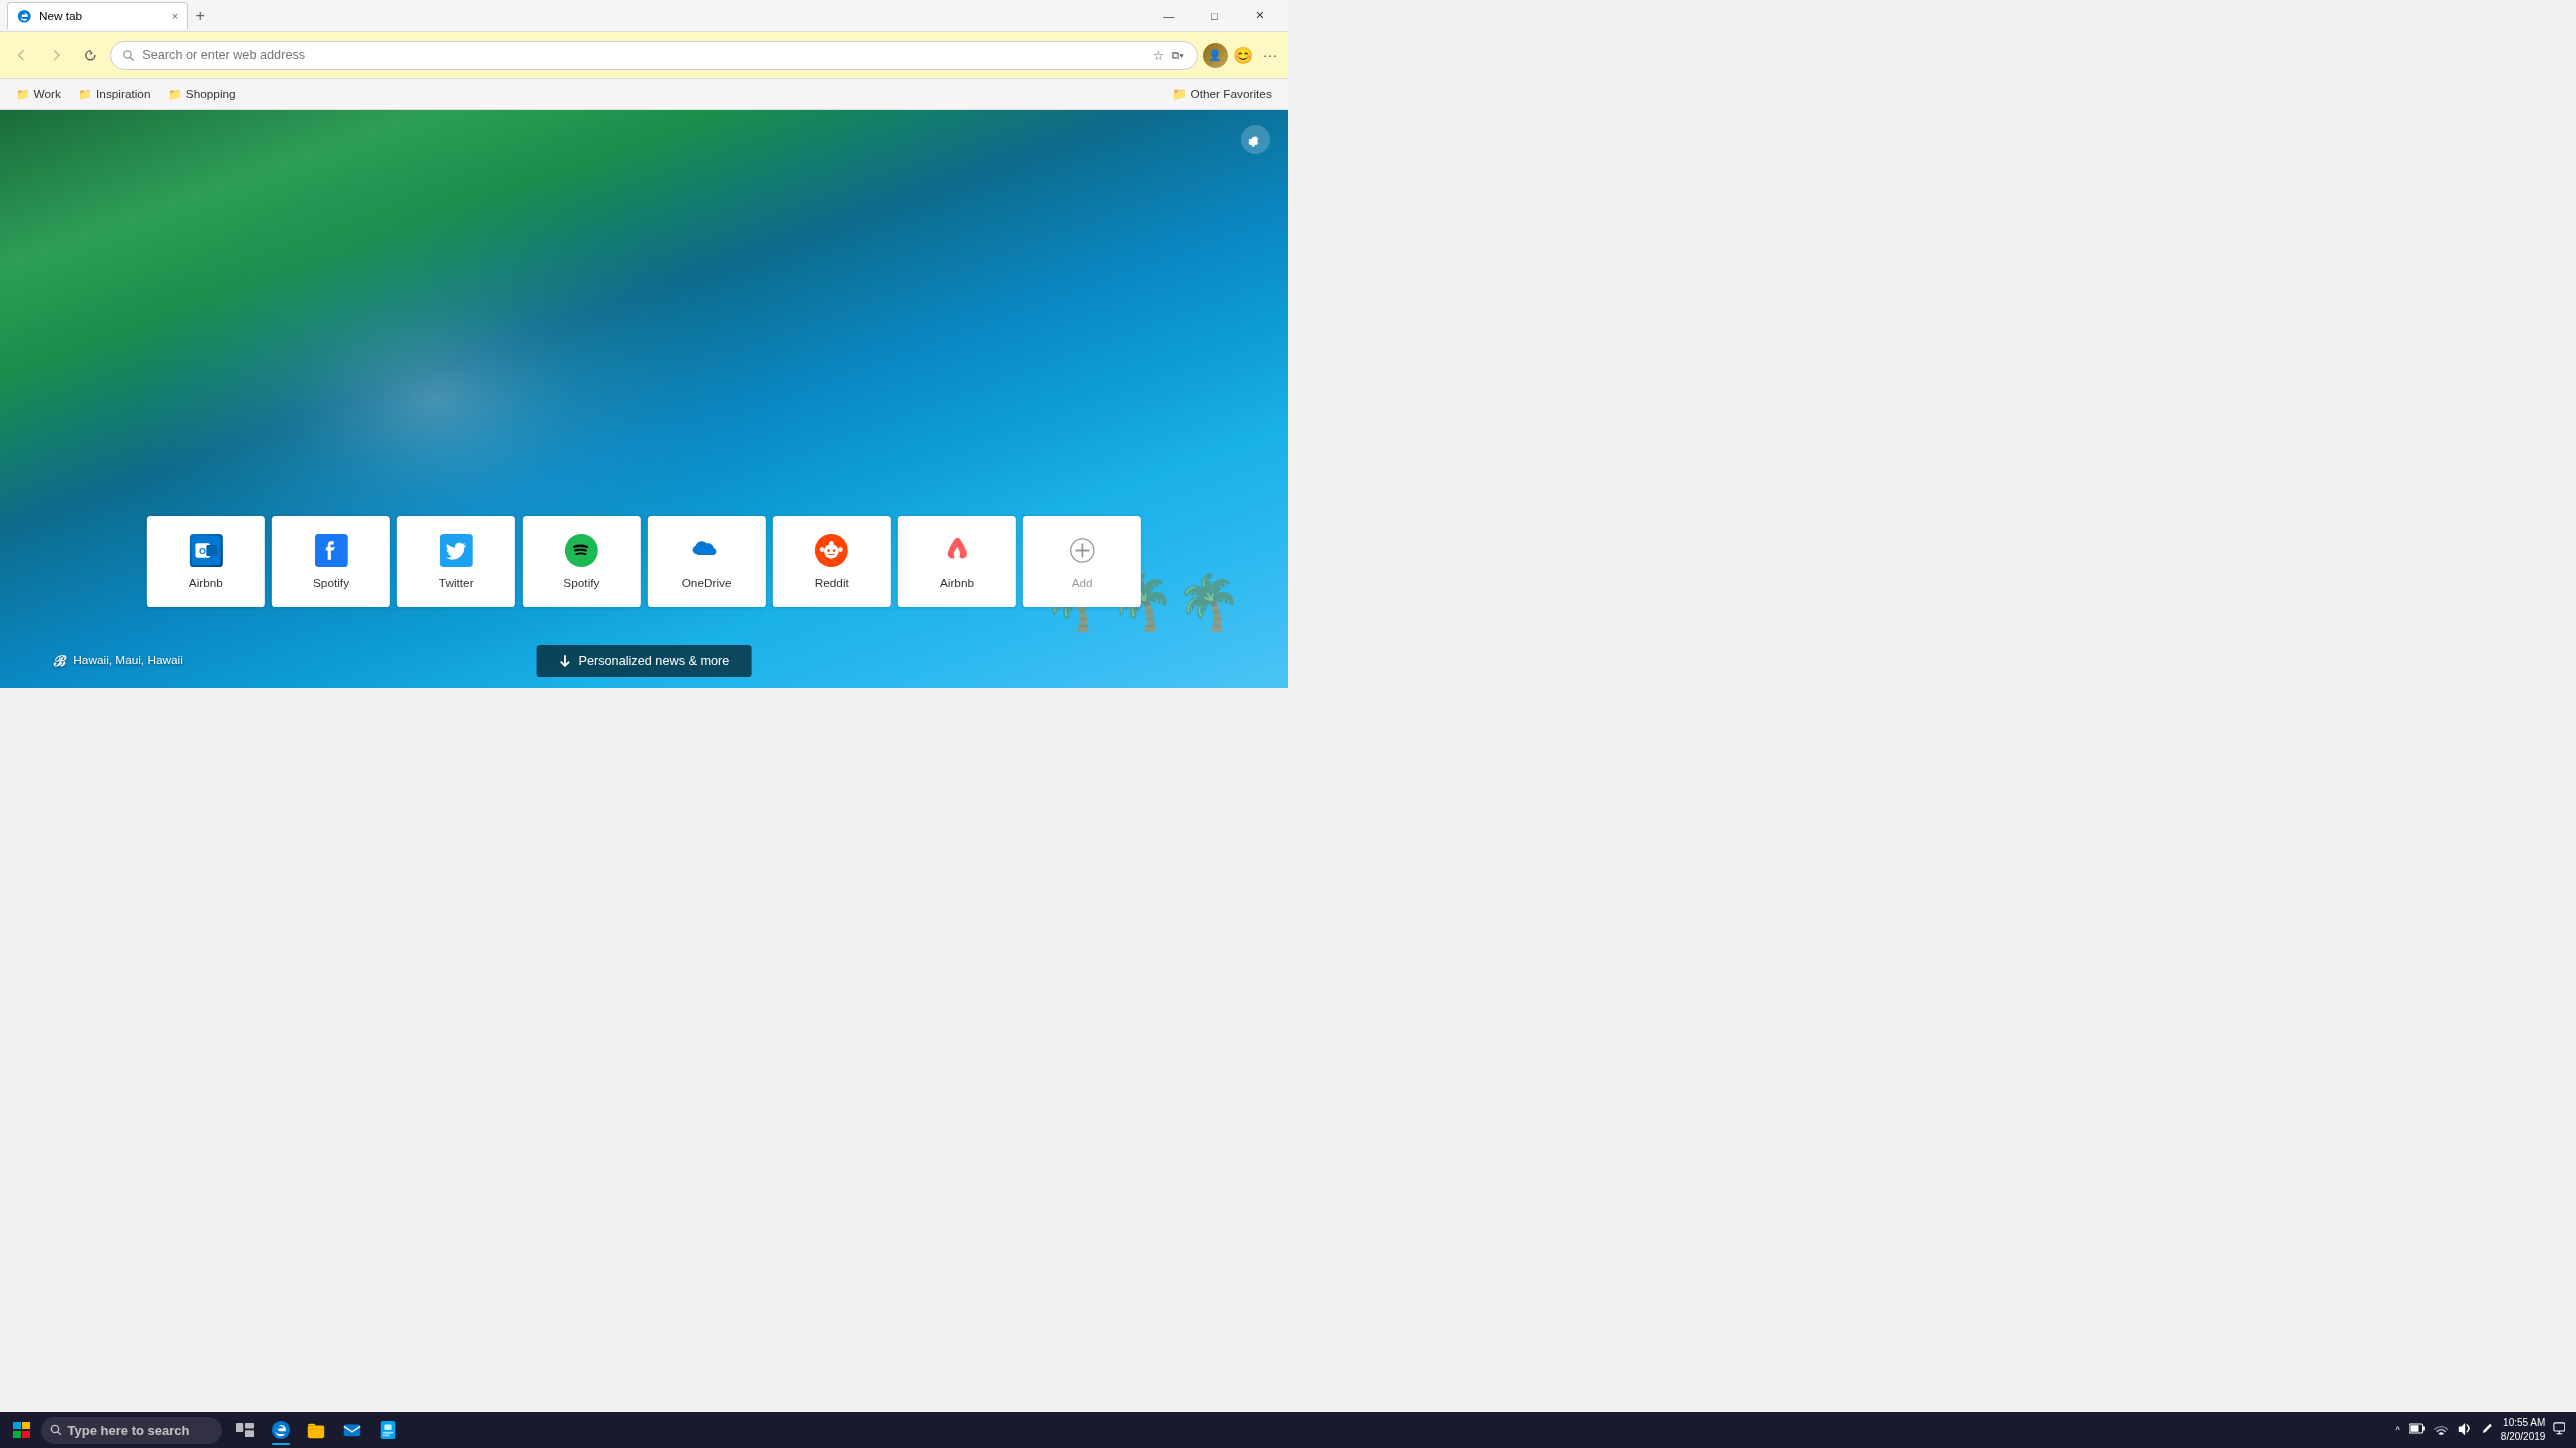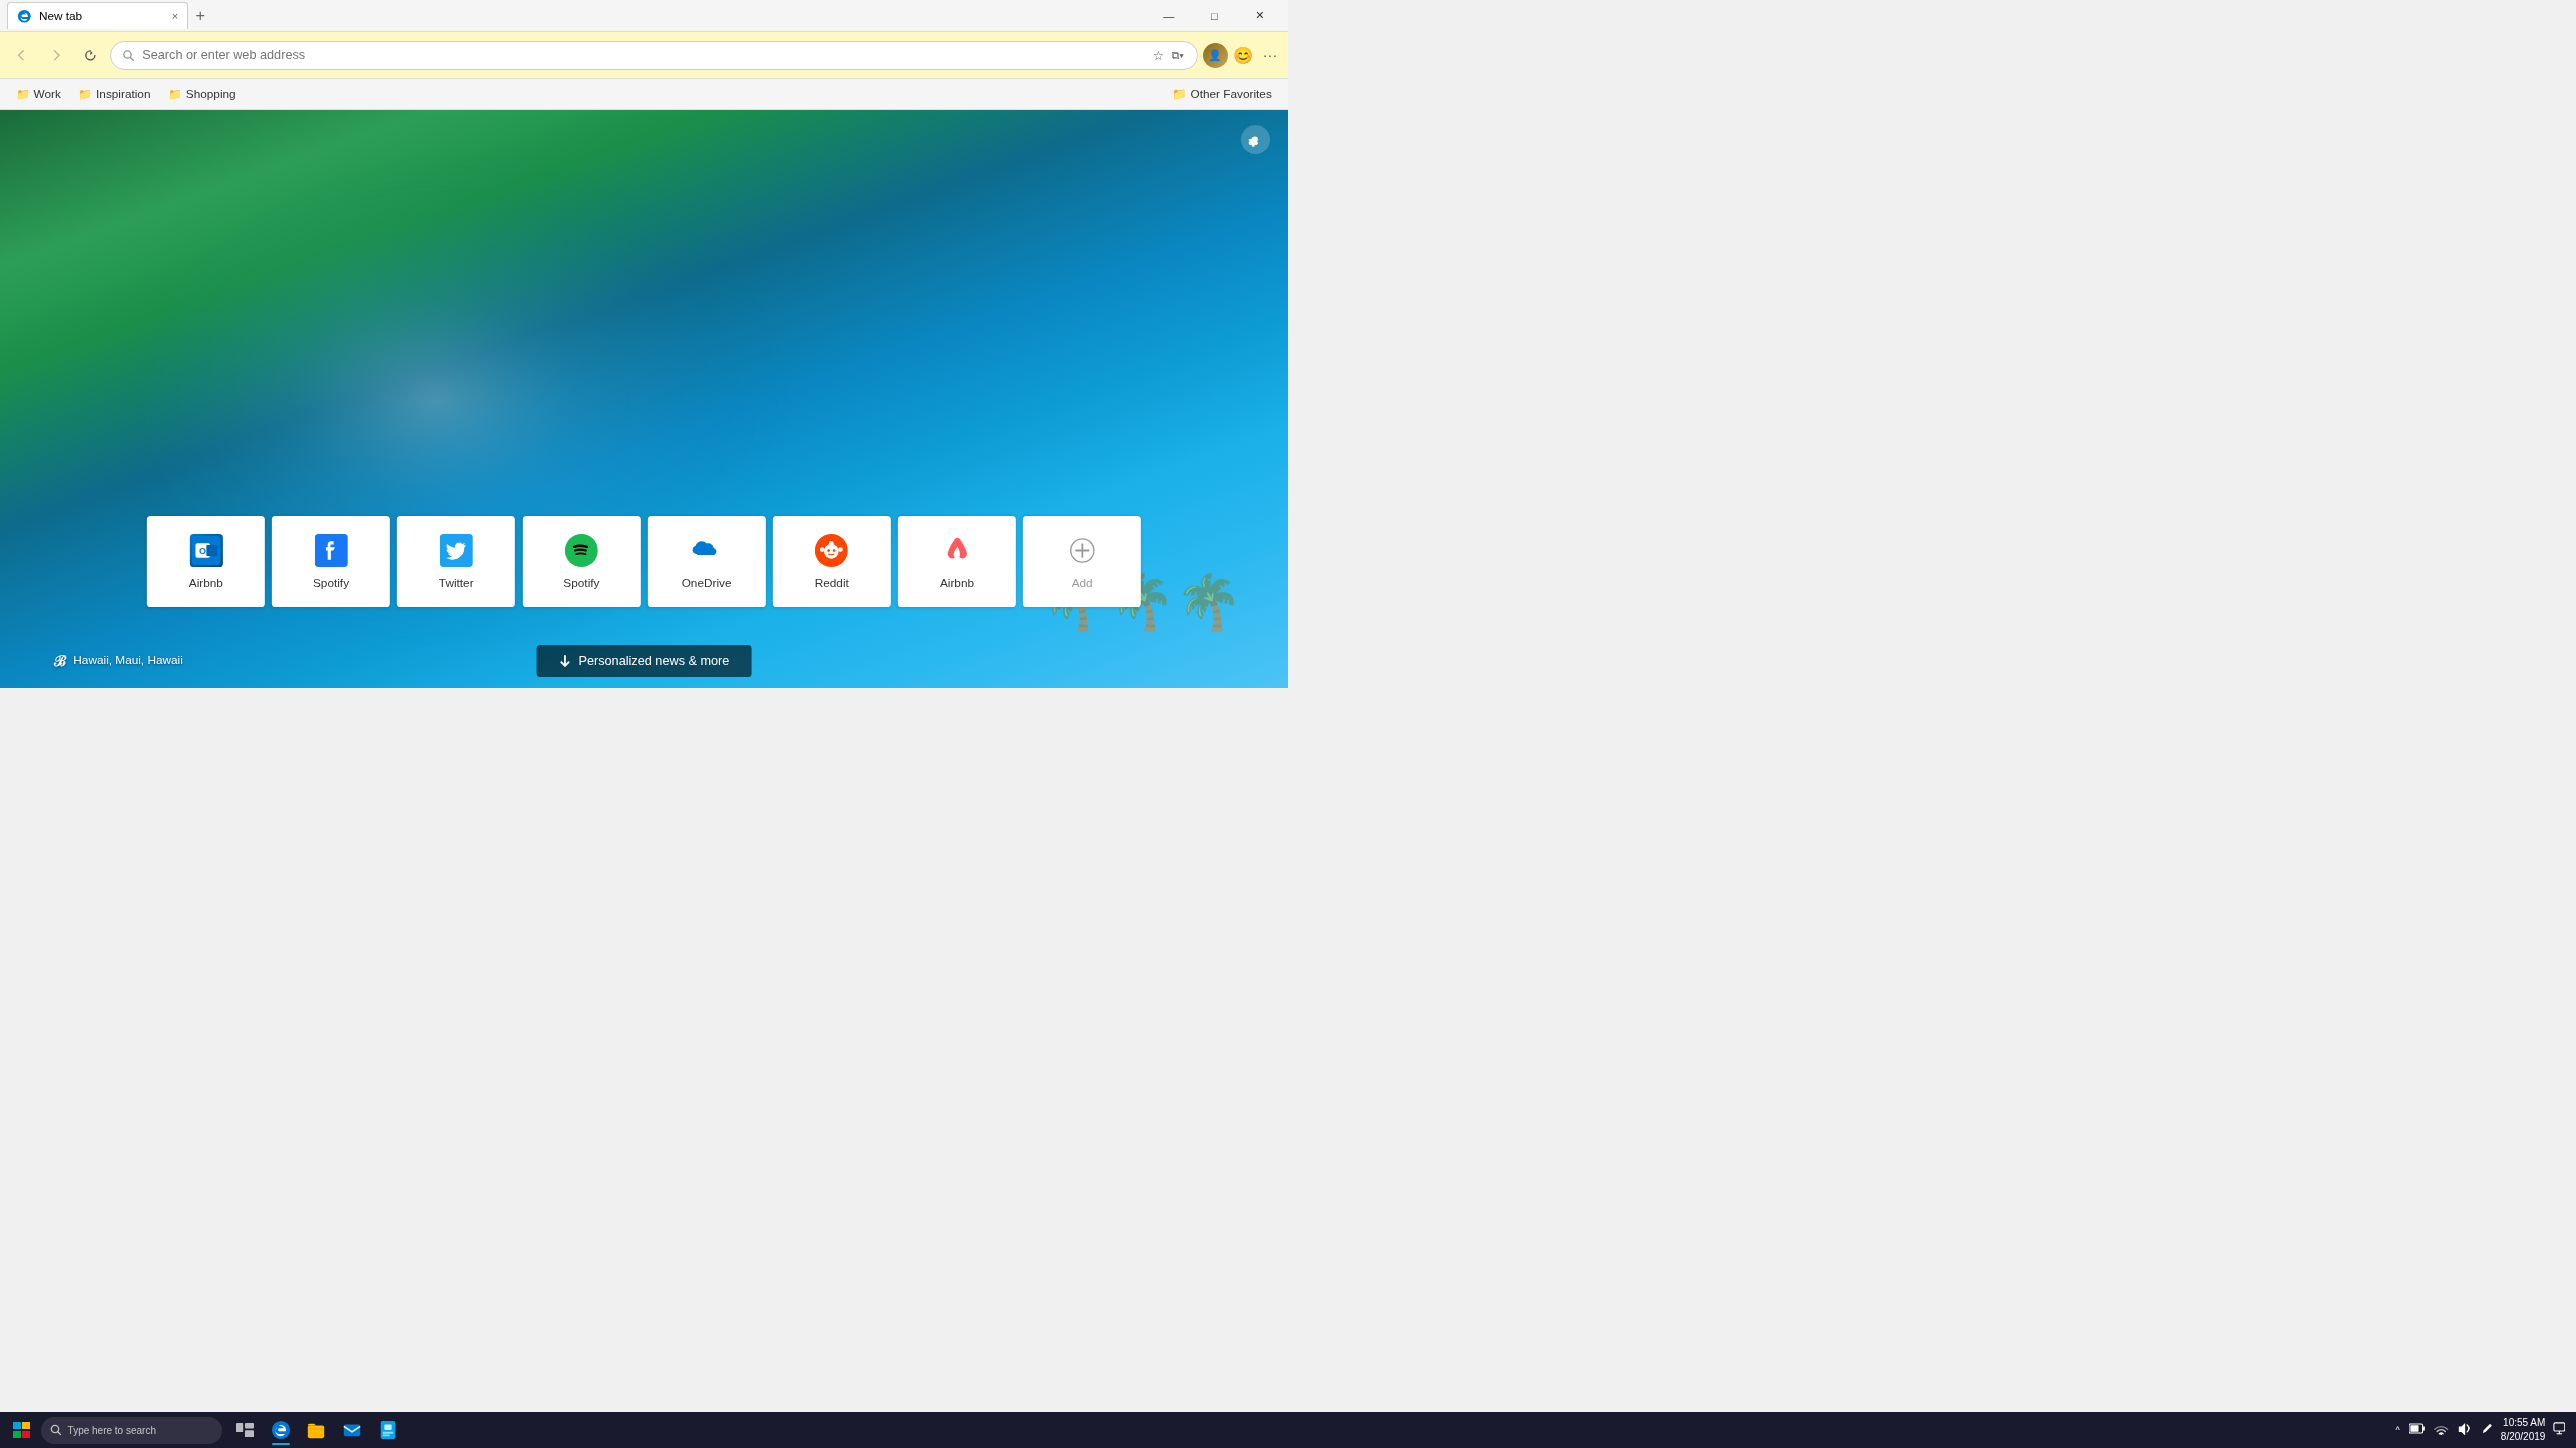--- a/index.html
+++ b/index.html
@@ -653,21 +653,21 @@
       <div class="win-icon-cell" style="background:#00b140;"></div>
       <div class="win-icon-cell" style="background:#e81123;"></div>
     </div>
   </div>
 
   <div class="taskbar-search">
     <svg width="11.8" height="11.8" viewBox="0 0 13 13">
       <circle cx="5.5" cy="5.5" r="4" stroke="rgba(255,255,255,0.7)" stroke-width="1.5" fill="none"></circle>
       <line x1="8.5" y1="8.5" x2="12" y2="12" stroke="rgba(255,255,255,0.7)" stroke-width="1.5"></line>
     </svg>
-    <span style="color:rgba(255,255,255,0.7);font-size:10px;">Type here to search</span>
+    <span style="color:rgba(255,255,255,0.7);font-size:13px;font-weight:bold;">Type here to search</span>
   </div>
 
   <div class="taskbar-apps">
 
     <div class="taskbar-app" title="Task View">
       <svg width="18" height="14.5" viewBox="0 0 20 16">
         <rect x="0" y="0" width="8" height="10" rx="1" fill="rgba(255,255,255,0.7)"></rect>
         <rect x="10" y="0" width="10" height="6" rx="1" fill="rgba(255,255,255,0.7)"></rect>
         <rect x="10" y="8" width="10" height="8" rx="1" fill="rgba(255,255,255,0.7)"></rect>
       </svg>

